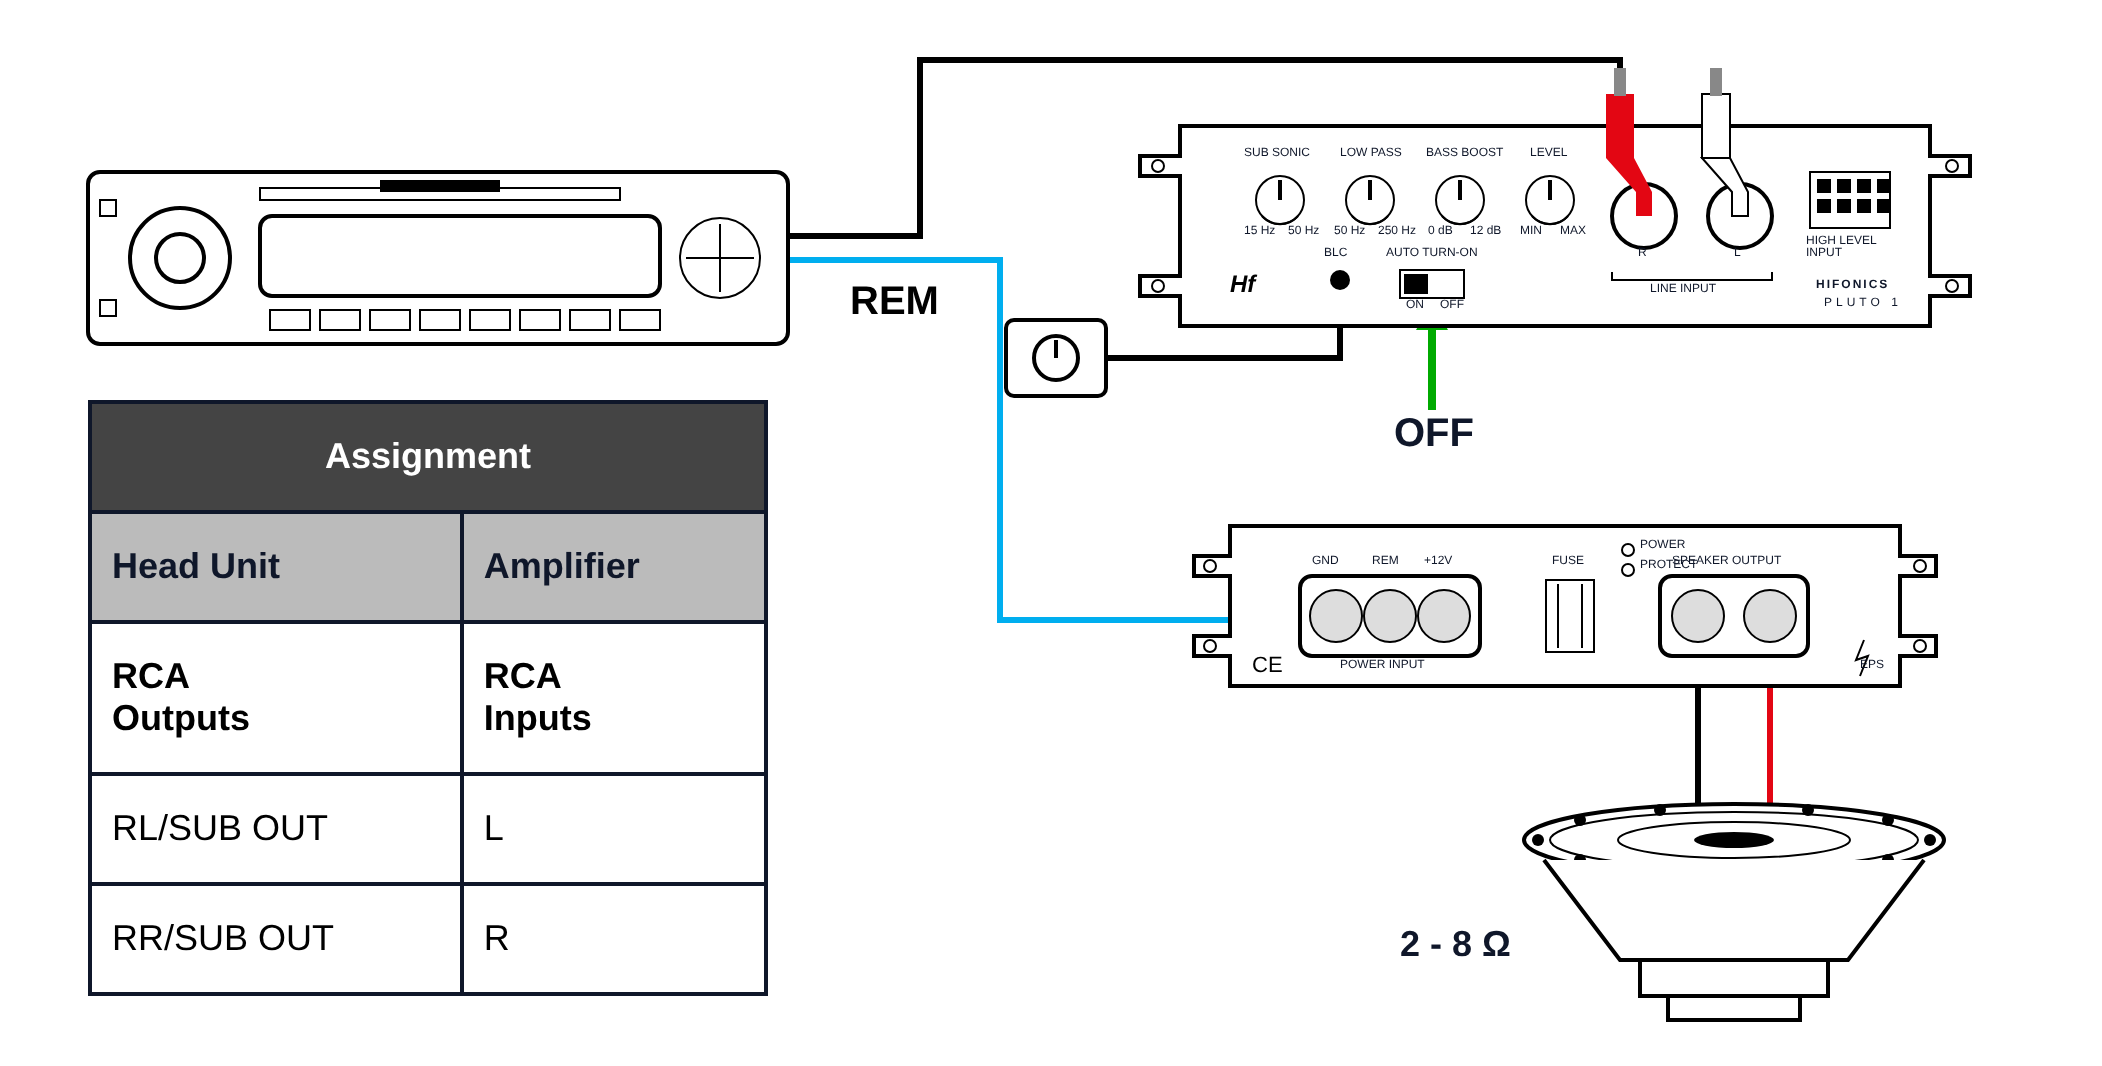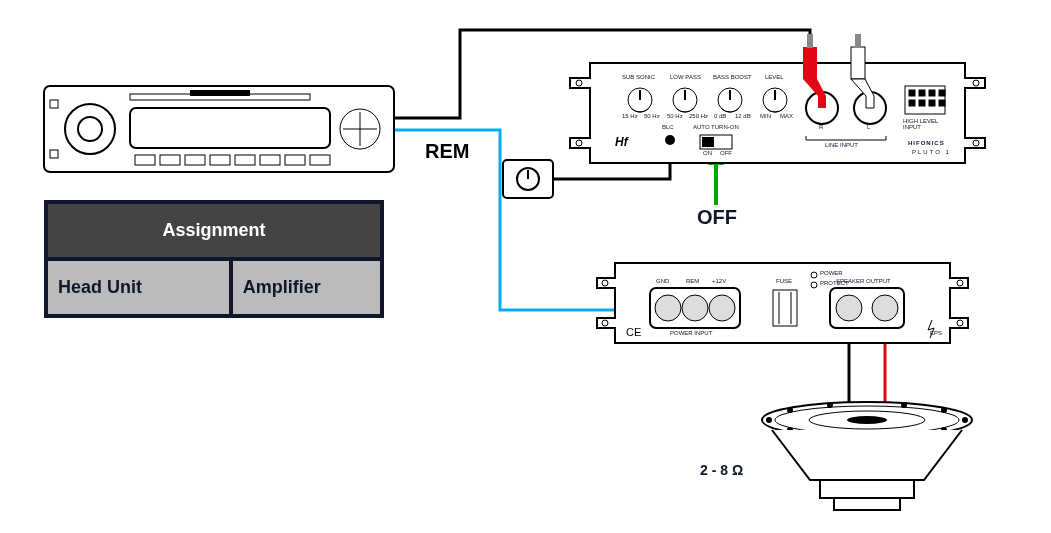--- a/index.html
+++ b/index.html
@@ -1,21 +1,21 @@
 <!DOCTYPE html>
 <html><head>
 <meta charset="utf-8">
 <style>
   html,body{margin:0;padding:0;background:#fff;font-family:Arial,Helvetica,sans-serif}
   .stage{position:relative;width:1051px;height:533px;margin:0 auto}
   svg{position:absolute;left:0;top:0}
   .label{position:absolute;font-weight:bold;color:#0f172a}
   .tiny{font-size:6px;font-weight:normal}
   .tbl{position:absolute;border-collapse:collapse;border:1px solid #000}
-  .tbl th,.tbl td{border:4px solid #0f172a;padding:16px 10px;font-size:18px;text-align:left}
+  .tbl th,.tbl td{border:2px solid #0f172a;padding:16px 10px;font-size:18px;text-align:left}
   .tbl .hdr{background:#444;color:#fff;font-weight:bold}
   .tbl .sub{background:#bbb;color:#0f172a;font-weight:bold}
 </style>
 </head>
 <body>
 <div class="stage">
 
 <svg width="1051" height="533" viewBox="0 0 1051 533">
 
   <path d="M394 118 L460 118 L460 30 L810 30 L810 70" stroke="#000" stroke-width="3" fill="none"></path>
@@ -183,21 +183,21 @@
     <rect x="820" y="480" width="94" height="18" fill="#fff" stroke="#000" stroke-width="2"></rect>
     <rect x="834" y="498" width="66" height="12" fill="#fff" stroke="#000" stroke-width="2"></rect>
   </g>
 
 </svg>
 
 <div class="label" style="left:425px;top:140px;font-size:20px;color:#000">REM</div>
 
 <div class="label" style="left:697px;top:206px;font-size:20px">OFF</div>
 
-<div class="label" style="left:700px;top:462px;font-size:14px">2 - 8 Ω</div>
+<div class="label" style="left:700px;top:462px;font-size:18px">2 - 8 Ω</div>
 
 <div class="tiny label" style="left:622px;top:74px">SUB SONIC</div>
 <div class="tiny label" style="left:670px;top:74px">LOW PASS</div>
 <div class="tiny label" style="left:713px;top:74px">BASS BOOST</div>
 <div class="tiny label" style="left:765px;top:74px">LEVEL</div>
 
 <div class="tiny label" style="left:622px;top:113px">15 Hz</div>
 <div class="tiny label" style="left:644px;top:113px">50 Hz</div>
 <div class="tiny label" style="left:667px;top:113px">50 Hz</div>
 <div class="tiny label" style="left:689px;top:113px">250 Hz</div>
@@ -230,16 +230,30 @@
 
 <table class="tbl" style="left:44px;top:200px;width:340px">
   <tbody>
         <tr>
           <th class="hdr" colspan="2" style="text-align:center">Assignment</th>
         </tr>
   <tr>
     <th class="sub" style="width:55%">Head Unit</th>
     <th class="sub">Amplifier</th>
   </tr>
+  <tr>
+    <td style="font-weight:bold;white-space:pre">RCA
+Outputs</td>
+    <td style="font-weight:bold;white-space:pre">RCA
+Inputs</td>
+  </tr>
+  <tr>
+    <td>RL/SUB OUT</td>
+    <td>L</td>
+  </tr>
+  <tr>
+    <td>RR/SUB OUT</td>
+    <td>R</td>
+  </tr>
 </tbody>
     </table>
 
 </div>
 
 </body></html>

